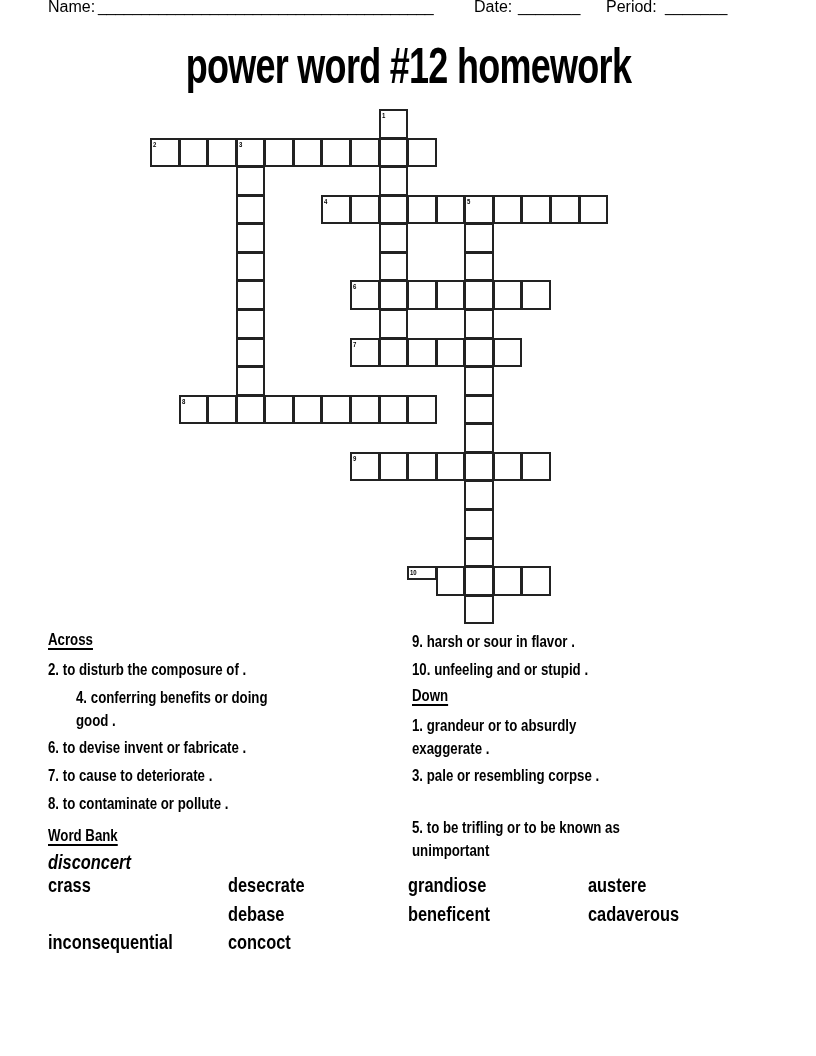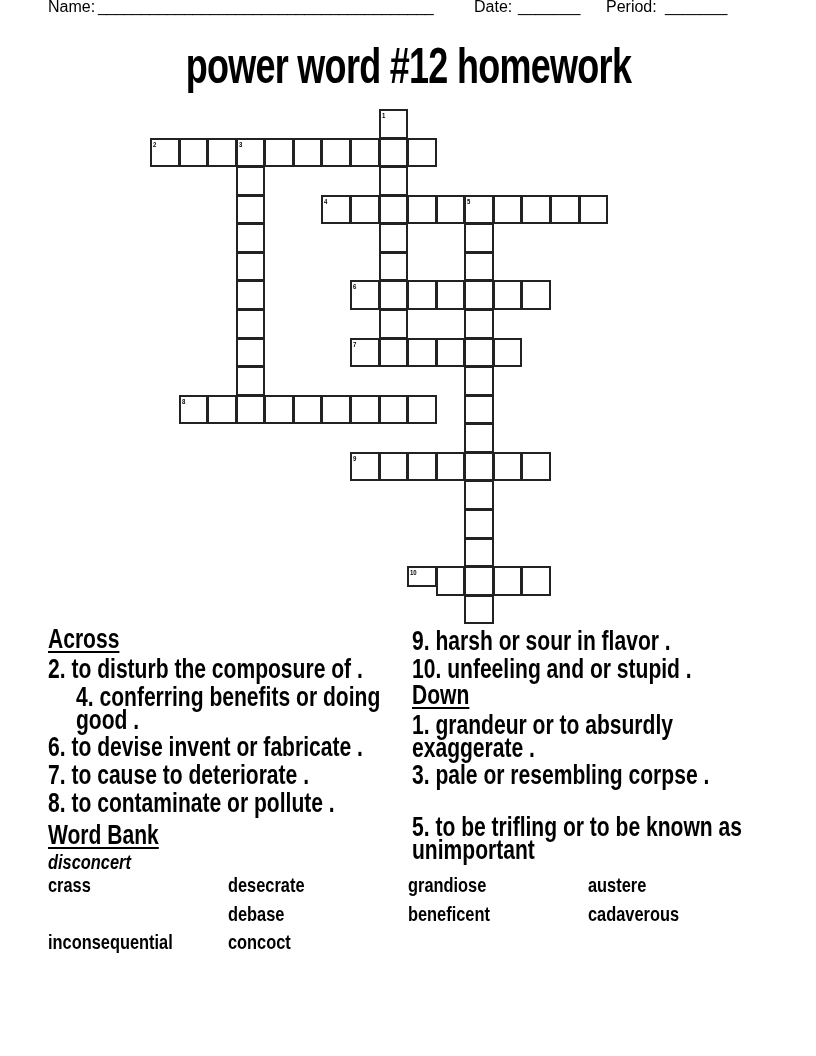--- a/index.html
+++ b/index.html
@@ -4,21 +4,21 @@
 <style>
   html, body { margin:0; padding:0; background:#ffffff; }
   body { width:816px; height:1056px; position:relative; overflow:hidden; font-family:"Liberation Sans", sans-serif; color:#000; }
   .header-line { position:absolute; top:-2px; left:48px; font-size:16px; white-space:pre; font-family:"Liberation Sans", sans-serif; }
   .header-line span { position:absolute; top:0; white-space:pre; }
   .title { position:absolute; top:36px; left:0; width:816px; text-align:center; }
   .title span { display:inline-block; font-family:"Liberation Sans", sans-serif; font-weight:bold; font-size:50px; letter-spacing:-1px; transform:scaleX(0.72); transform-origin:center; line-height:60px; }
   .grid { position:absolute; left:151px; top:110px; width:458px; height:515px; }
   .cell { position:absolute; width:28.57px; height:28.57px; box-sizing:border-box; border:2px solid #222; background:#fff; margin-left:-1px; margin-top:-1px; }
   .cell .num { position:absolute; top:0px; left:1px; font-size:8px; font-weight:bold; line-height:9px; font-family:"Liberation Sans", sans-serif; transform:scaleX(0.75); transform-origin:left; }
-  .clue { position:absolute; font-weight:bold; font-size:27px; line-height:23px; font-family:"Liberation Sans", sans-serif; }
+  .clue { position:absolute; font-weight:bold; font-size:17px; line-height:23px; font-family:"Liberation Sans", sans-serif; }
   .cond { display:inline-block; transform:scaleX(0.78); transform-origin:left; white-space:nowrap; }
   .heading { text-decoration:underline; text-decoration-thickness:2px; text-underline-offset:3px; }
   .bank-word { position:absolute; font-weight:bold; font-size:21px; line-height:24px; }
 </style>
 </head>
 <body>
 
 <div class="header-line">
   <span style="left:0">Name:</span>
   <span style="left:50px; letter-spacing:-0.3px">_______________________________________</span>
@@ -117,21 +117,21 @@
     <div class="cell" style="left: 228.56px; top: 285.7px; width: 29.57px; height: 29.57px;"></div>
     <div class="cell" style="left: 257.13px; top: 285.7px; width: 29.57px; height: 29.57px;"></div>
     <div class="cell" style="left: 199.99px; top: 342.84px; width: 29.57px; height: 29.57px;">
       <span class="num">9</span>
     </div>
     <div class="cell" style="left: 228.56px; top: 342.84px; width: 29.57px; height: 29.57px;"></div>
     <div class="cell" style="left: 257.13px; top: 342.84px; width: 29.57px; height: 29.57px;"></div>
     <div class="cell" style="left: 285.7px; top: 342.84px; width: 29.57px; height: 29.57px;"></div>
     <div class="cell" style="left: 342.84px; top: 342.84px; width: 29.57px; height: 29.57px;"></div>
     <div class="cell" style="left: 371.41px; top: 342.84px; width: 29.57px; height: 29.57px;"></div>
-    <div class="cell" style="left: 257.13px; top: 457.12px; width: 29.57px; height: 21px;">
+    <div class="cell" style="left: 257.13px; top: 457.12px; width: 29.57px; height: 14px;">
       <span class="num">10</span>
     </div>
     <div class="cell" style="left: 285.7px; top: 457.12px; width: 29.57px; height: 29.57px;"></div>
     <div class="cell" style="left: 342.84px; top: 457.12px; width: 29.57px; height: 29.57px;"></div>
     <div class="cell" style="left: 371.41px; top: 457.12px; width: 29.57px; height: 29.57px;"></div>
   </div>
 
 <div class="clue" style="left:48px; top:628px;">
   <span class="cond heading">Across</span>
 </div>

